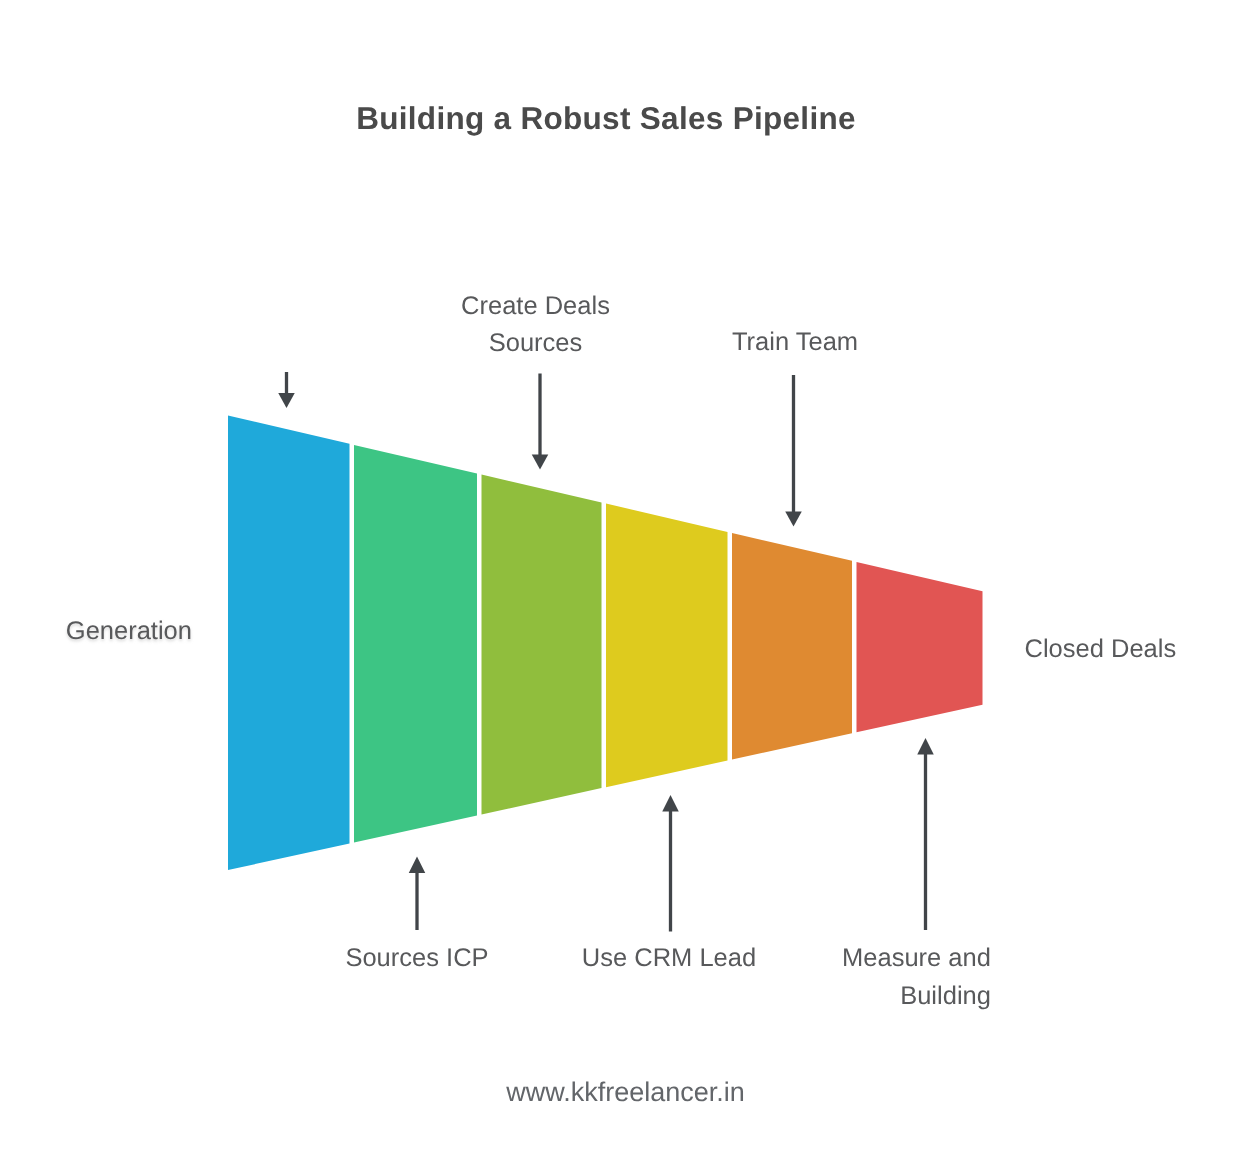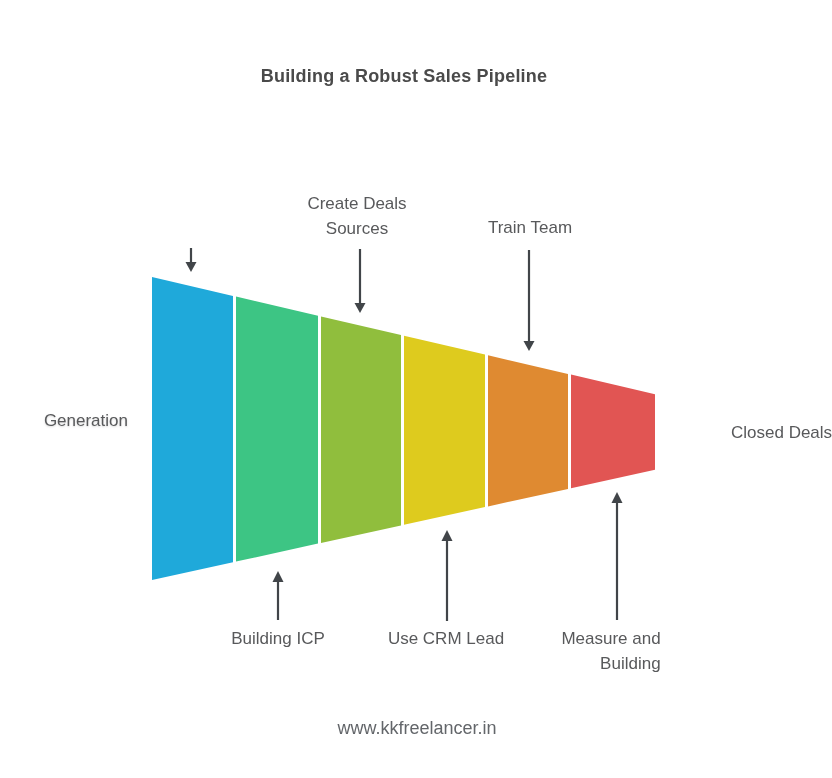--- a/index.html
+++ b/index.html
@@ -12,35 +12,35 @@
   body{
     width:832px;height:778px;
     background:var(--c-bg);
     font-family:"Liberation Sans","DejaVu Sans",sans-serif;
     overflow:hidden;
   }
   .stage{position:relative;width:832px;height:778px;}
   .layer{position:absolute;left:0;top:0;}
   .title{
     position:absolute;left:0;top:54px;width:808px;
-    text-align:center;font-size:18px;font-weight:bold;
+    text-align:center;font-size:21px;font-weight:bold;
     color:var(--c-title);letter-spacing:.2px;
   }
   .lbl{
     position:absolute;
     font-size:17px;line-height:25px;color:var(--c-label);
     text-align:center;white-space:nowrap;
   }
   .lbl span{display:block;}
   .lbl.center{transform:translateX(-50%);}
   .lbl-entry{
     left:0;top:408px;width:128px;text-align:right;
     text-shadow:0 1px 2px rgba(180,180,180,0.55);
   }
-  .lbl-exit{left:683px;top:420px;text-align:left;margin-left:48px;}
+  .lbl-exit{left:683px;top:420px;text-align:left;}
   .pos-step0{left:190px;top:191px;}
   .pos-step2{left:357px;top:191px;}
   .pos-step4{left:530px;top:215px;}
   .pos-step1{left:278px;top:626px;}
   .pos-step3{left:446px;top:626px;}
   .pos-step5{left:611px;top:626px;text-align:right;}
   .footer{
     position:absolute;left:0;top:718px;width:834px;
     text-align:center;font-size:18px;color:var(--c-footer);
   }
@@ -99,21 +99,21 @@
 
   <div class="lbl center pos-step2">
     <span>Create Deals</span>
     <span>Sources</span>
   </div>
   <div class="lbl center pos-step4">
     <span>Train Team</span>
     <span></span>
   </div>
   <div class="lbl center pos-step1">
-    <span>Building ICP</span>
+    <span>Sources ICP</span>
     <span></span>
   </div>
   <div class="lbl center pos-step3">
     <span>Use CRM Lead</span>
     <span></span>
   </div>
   <div class="lbl center pos-step5">
     <span>Measure and</span>
     <span>Building</span>
   </div>

